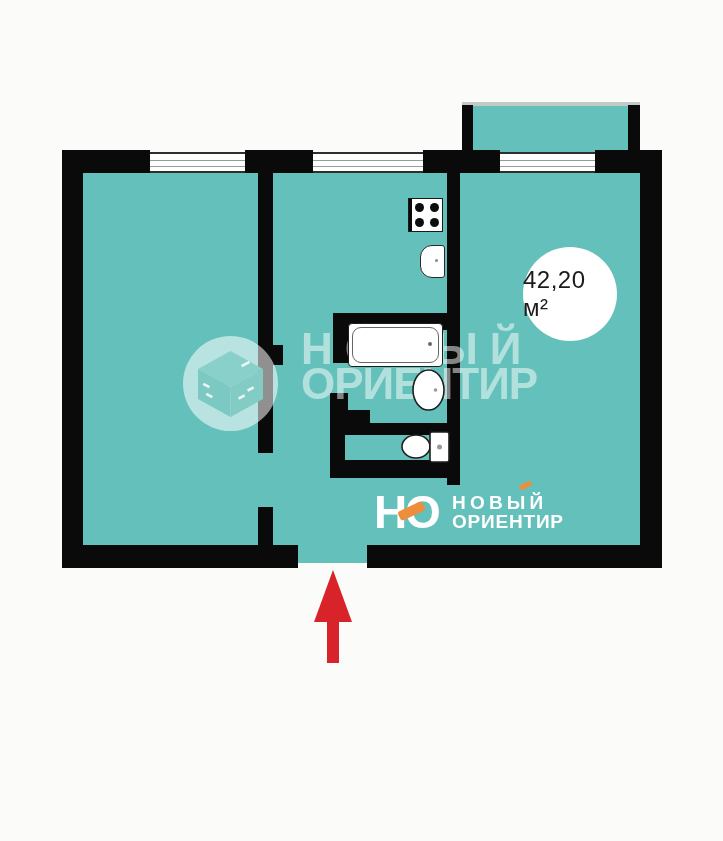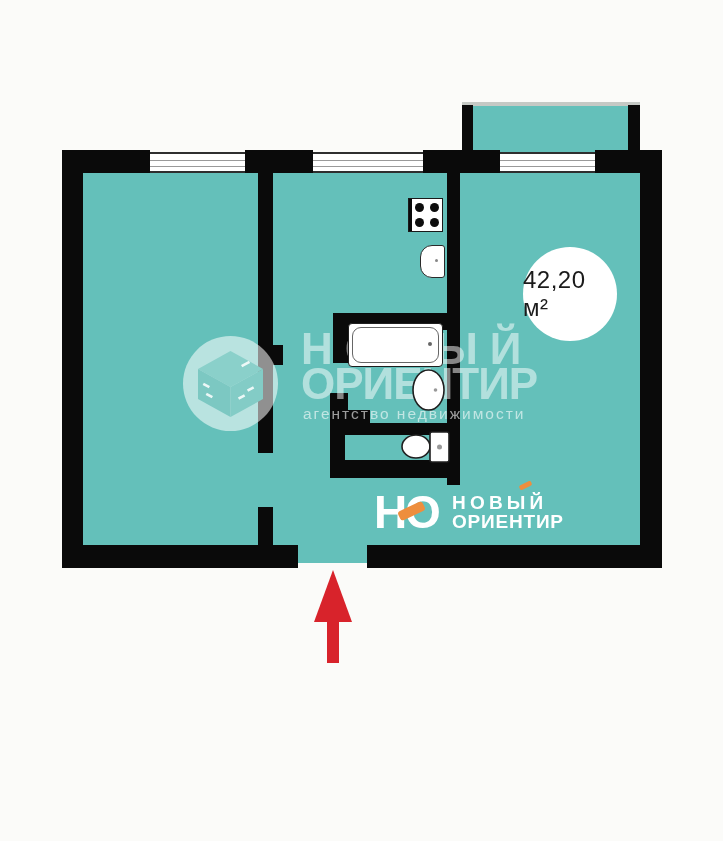--- a/index.html
+++ b/index.html
@@ -92,21 +92,20 @@
     <polygon points="15,33 47.5,51 47.5,81 15,63" fill="#7cc8c2"></polygon>
     <polygon points="80,33 47.5,51 47.5,81 80,63" fill="#83ccc6"></polygon>
     <rect x="58" y="27" width="9" height="2.6" fill="rgba(255,255,255,0.85)" transform="rotate(-29 62 28)"></rect>
     <rect x="20" y="48" width="7" height="2.6" fill="rgba(255,255,255,0.85)" transform="rotate(29 23 49)"></rect>
     <rect x="23" y="58" width="7" height="2.6" fill="rgba(255,255,255,0.85)" transform="rotate(29 26 59)"></rect>
     <rect x="55" y="60" width="7" height="2.6" fill="rgba(255,255,255,0.85)" transform="rotate(-29 58 61)"></rect>
     <rect x="64" y="52" width="7" height="2.6" fill="rgba(255,255,255,0.85)" transform="rotate(-29 67 53)"></rect>
   </svg>
   <div class="wm wm-l1">НОВЫЙ</div>
   <div class="wm wm-l2">ОРИЕНТИР</div>
-  <div class="wm wm-l3">агентство недвижимости</div>
 
   <div class="fixture stove" style="left:408px;top:198px;width:35px;height:34px;">
     <div class="bar"></div>
     <div class="burner" style="left:6px;top:4px;"></div>
     <div class="burner" style="left:21px;top:4px;"></div>
     <div class="burner" style="left:6px;top:19px;"></div>
     <div class="burner" style="left:21px;top:19px;"></div>
   </div>
   <div class="fixture ksink" style="left:420px;top:245px;width:25px;height:33px;">
     <div class="drain"></div>

